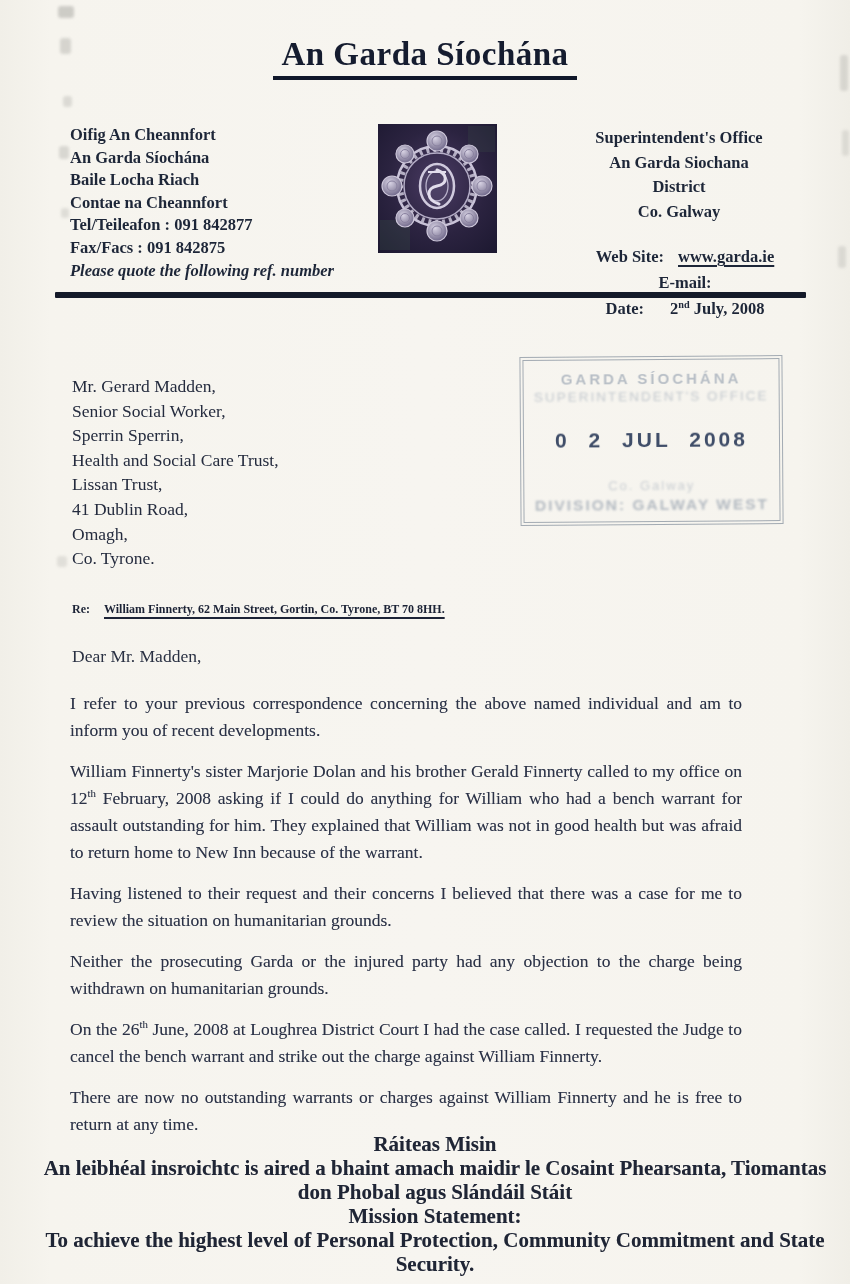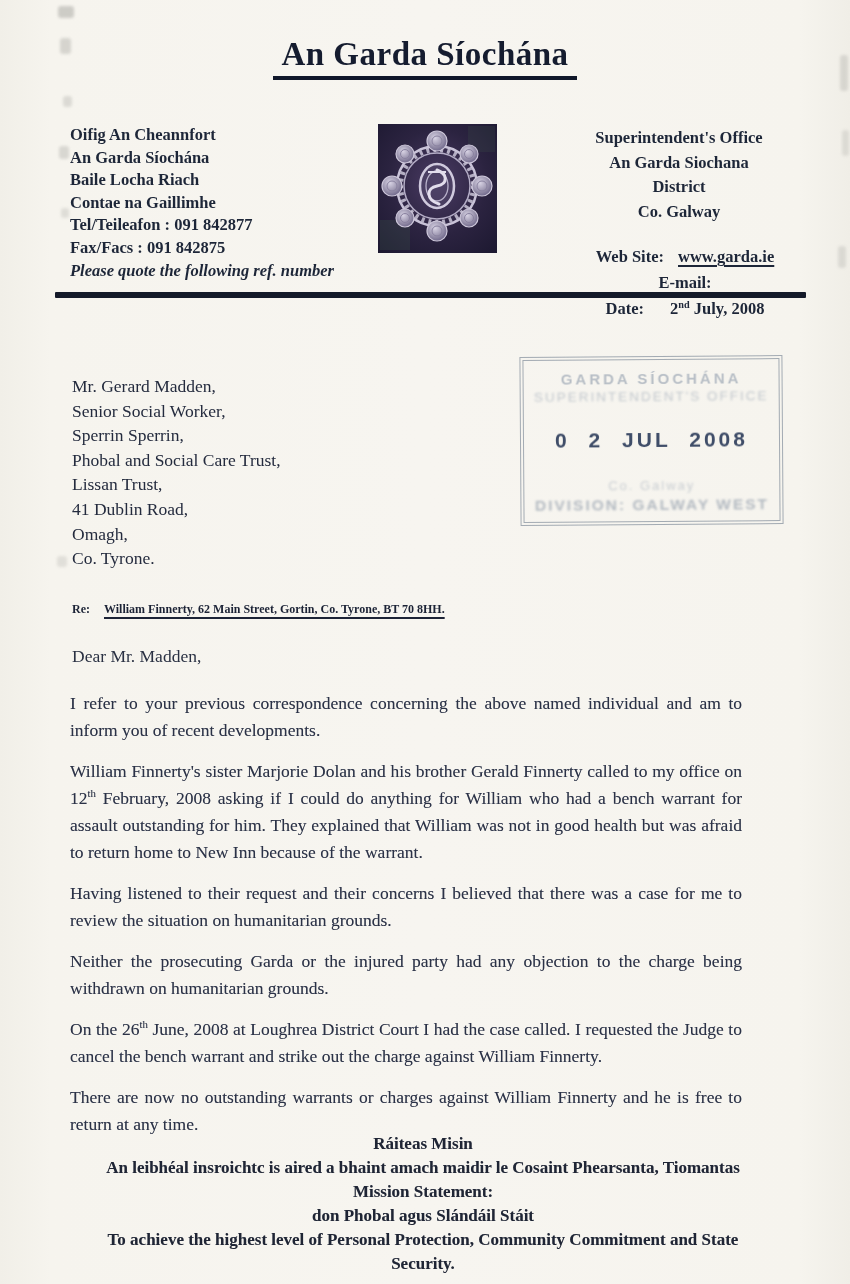--- a/index.html
+++ b/index.html
@@ -68,22 +68,22 @@
   .re-subject { margin-left:14px; text-decoration:underline;
     text-decoration-thickness:2px; text-underline-offset:4px; }
 
   .salutation { position:absolute; left:72px; top:646px; font-size:17.5px; color:#2a3143; }
 
   .body-text { position:absolute; left:70px; top:690px; width:672px;
     font-size:17.5px; line-height:27px; color:#2b3247; text-align:justify;
     text-shadow:0 0 .5px rgba(44,51,72,.35); }
   .body-text p { margin:0 0 14px; }
 
-  .footer { position:absolute; left:28px; top:1132px; width:790px; text-align:center;
-    font-weight:bold; font-size:17px; line-height:24px; color:#1f2535;
+  .footer { position:absolute; left:40px; top:1132px; width:790px; text-align:center;
+    font-weight:bold; font-size:21px; line-height:24px; color:#1f2535;
     text-shadow:0 0 .5px rgba(31,37,53,.35); }
 </style>
 </head>
 <body>
 
 <div class="page">
 
   <div class="artifact a1"></div>
   <div class="artifact a2"></div>
   <div class="artifact a3"></div>
@@ -95,21 +95,21 @@
   <div class="artifact a9"></div>
 
   <div class="title">
     <span class="title-text">An Garda Síochána</span>
   </div>
 
   <div class="hdr-left">
     <div>Oifig An Cheannfort</div>
     <div>An Garda Síochána</div>
     <div>Baile Locha Riach</div>
-    <div>Contae na Gaillimhe</div>
+    <div>Contae na Cheannfort</div>
     <div>Tel/Teileafon : 091 842877</div>
     <div>Fax/Facs : 091 842875</div>
     <div class="note">Please quote the following ref. number</div>
   </div>
 
   <div class="crest">
     <svg width="119" height="129" viewBox="0 0 119 129" xmlns="http://www.w3.org/2000/svg">
       <defs>
         <radialGradient id="crestBg" cx="50%" cy="45%" r="75%">
           <stop offset="0%" stop-color="#4a3b63"></stop>
@@ -174,21 +174,21 @@
       </div>
     </div>
   </div>
 
   <div class="rule"></div>
 
   <div class="recipient">
     <div>Mr. Gerard Madden,</div>
     <div>Senior Social Worker,</div>
     <div>Sperrin Sperrin,</div>
-    <div>Phobal and Social Care Trust,</div>
+    <div>Health and Social Care Trust,</div>
     <div>Lissan Trust,</div>
     <div>41 Dublin Road,</div>
     <div>Omagh,</div>
     <div>Co. Tyrone.</div>
   </div>
 
   <div class="stamp">
     <div class="s1">GARDA SÍOCHÁNA</div>
     <div class="s2">SUPERINTENDENT'S OFFICE</div>
     <div class="sdate">0 2 JUL 2008</div>
@@ -207,19 +207,19 @@
     <p><span>William Finnerty's sister Marjorie Dolan and his brother Gerald Finnerty called to my office on 12</span><sup>th</sup><span> February, 2008 asking if I could do anything for William who had a bench warrant for assault outstanding for him. They explained that William was not in good health but was afraid to return home to New Inn because of the warrant.</span></p>
     <p><span>Having listened to their request and their concerns I believed that there was a case for me to review the situation on humanitarian grounds.</span></p>
     <p><span>Neither the prosecuting Garda or the injured party had any objection to the charge being withdrawn on humanitarian grounds.</span></p>
     <p><span>On the 26</span><sup>th</sup><span> June, 2008 at Loughrea District Court I had the case called. I requested the Judge to cancel the bench warrant and strike out the charge against William Finnerty.</span></p>
     <p><span>There are now no outstanding warrants or charges against William Finnerty and he is free to return at any time.</span></p>
   </div>
 
   <div class="footer">
     <div>Ráiteas Misin</div>
     <div>An leibhéal insroichtc is aired a bhaint amach maidir le Cosaint Phearsanta, Tiomantas</div>
+    <div>don Phobal agus Slándáil Stáit</div>
     <div>Mission Statement:</div>
-    <div>don Phobal agus Slándáil Stáit</div>
     <div>To achieve the highest level of Personal Protection, Community Commitment and State</div>
     <div>Security.</div>
   </div>
 
 </div>
 
 </body></html>

